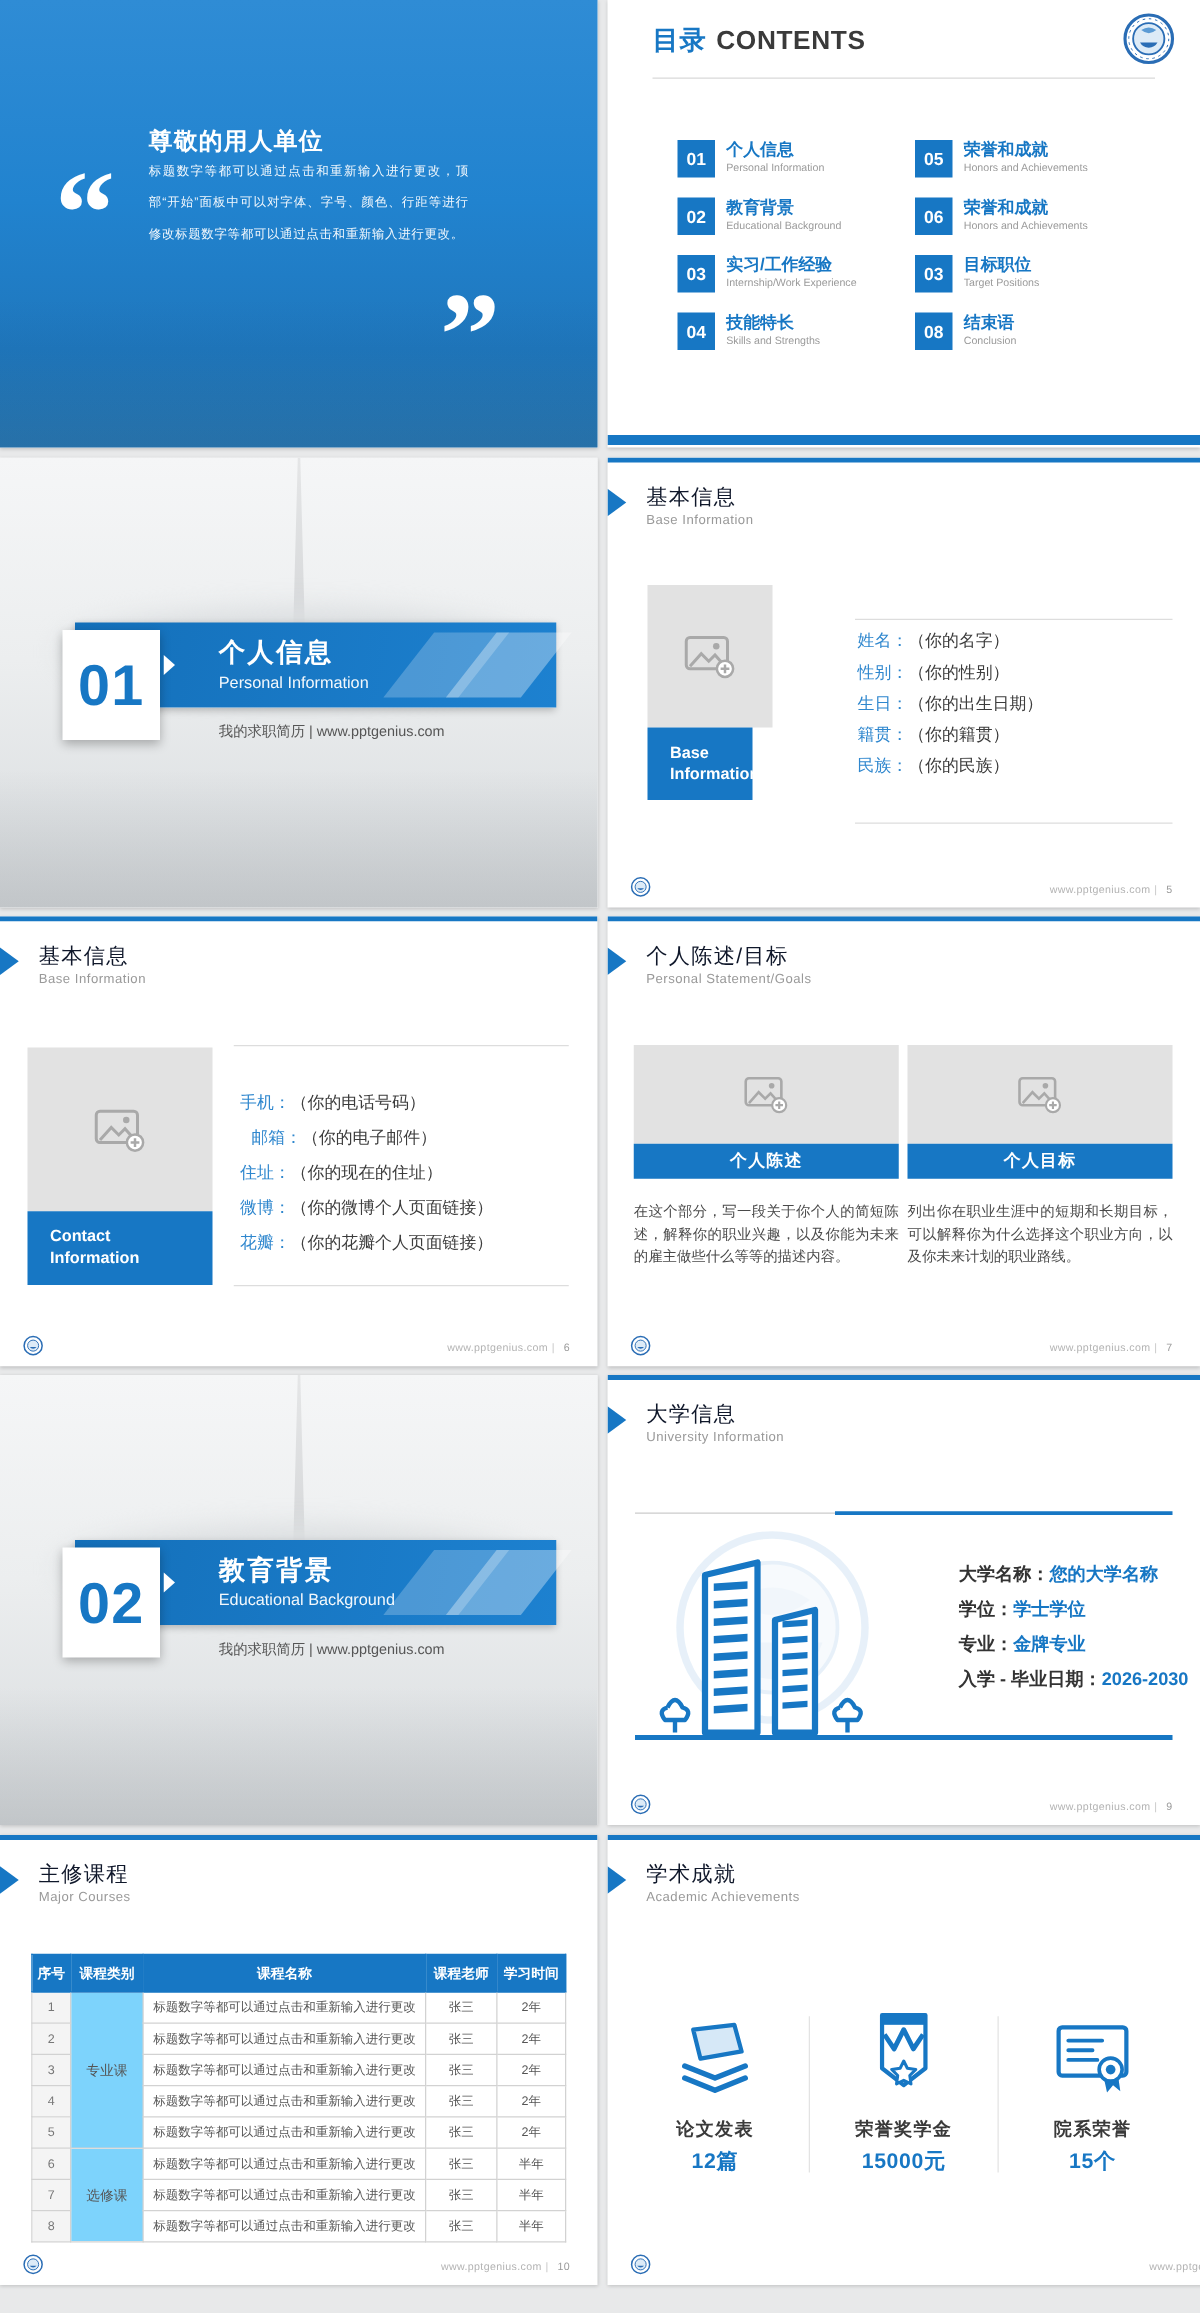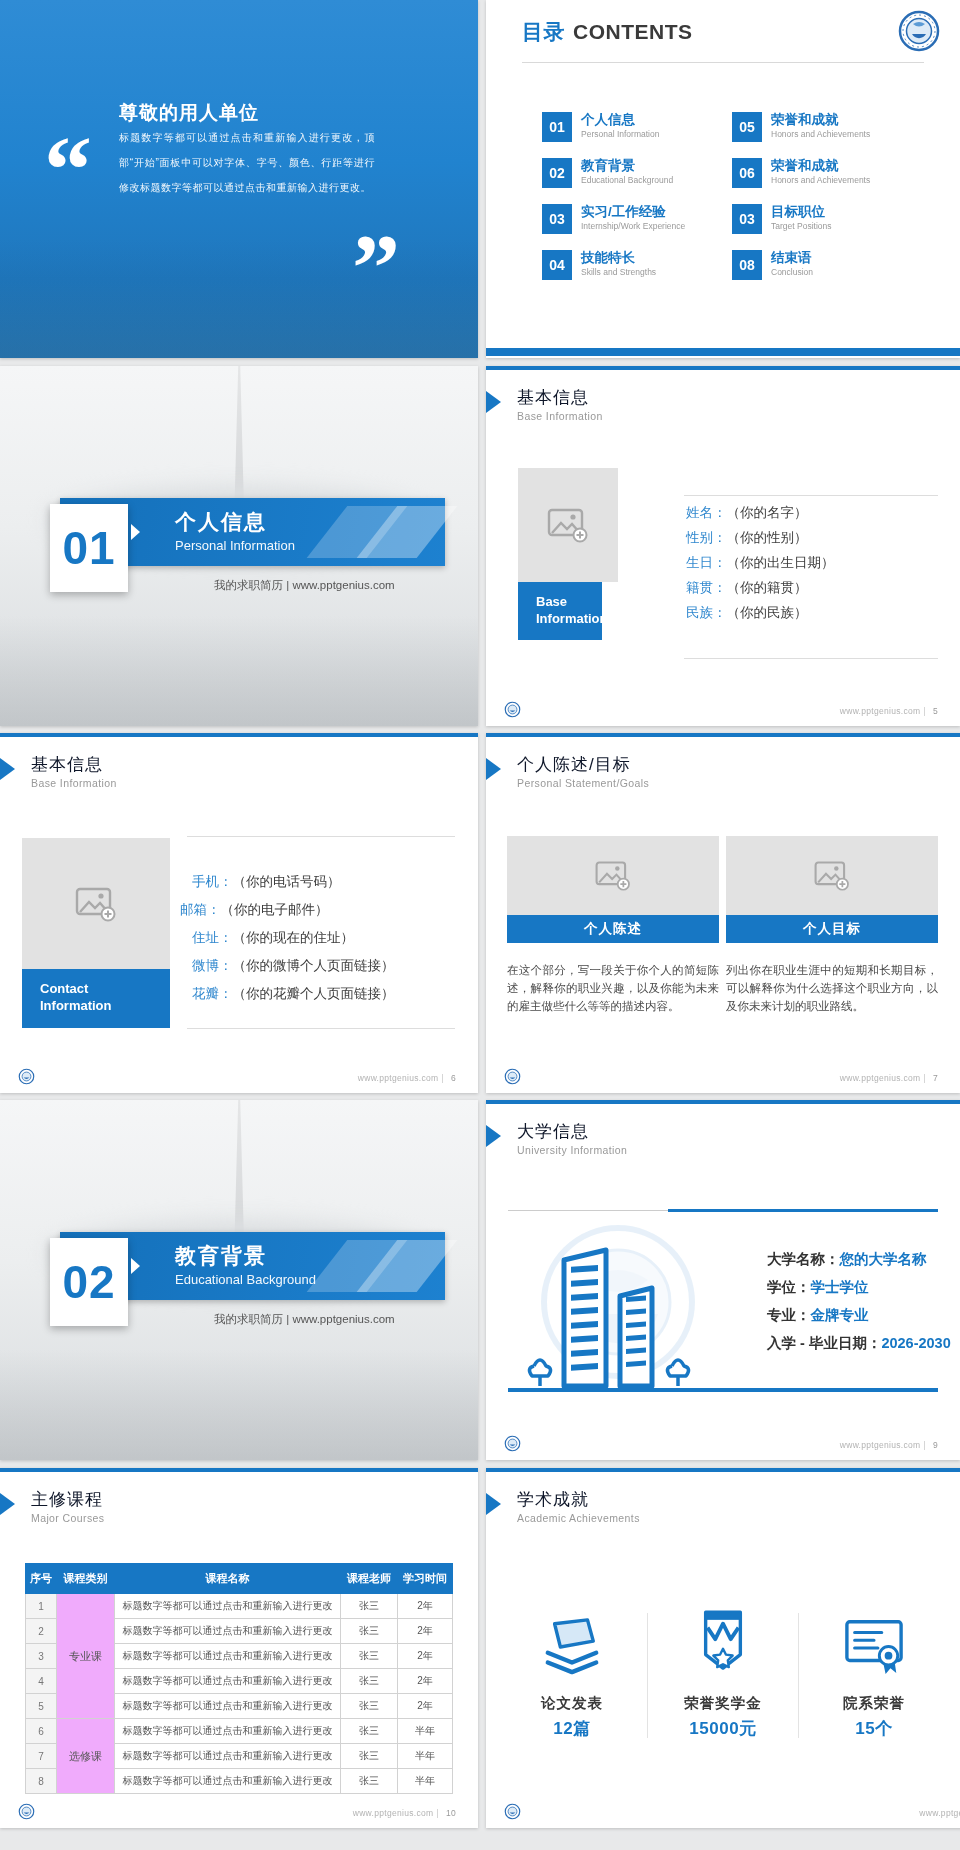--- a/index.html
+++ b/index.html
@@ -59,21 +59,21 @@
       background:rgba(255,255,255,.22);transform:skewX(-38deg);}
   .sec-banner .chev1{right:58px;}
   .sec-banner .chev2{right:8px;background:rgba(255,255,255,.34);}
   .sec-card{position:absolute;left:50px;top:138px;width:78px;height:88px;background:#fff;
       box-shadow:0 3px 8px rgba(0,0,0,.28);display:flex;align-items:center;justify-content:center;}
   .sec-num{font-size:46px;font-weight:bold;color:#1777c4;letter-spacing:1px;}
   .sec-notch{position:absolute;left:131px;top:158px;width:0;height:0;
       border-left:9px solid #fff;border-top:8px solid transparent;border-bottom:8px solid transparent;}
   .sec-title{position:absolute;left:175px;top:142px;color:#fff;font-size:21px;font-weight:bold;letter-spacing:2px;}
   .sec-sub{position:absolute;left:175px;top:172px;color:rgba(255,255,255,.95);font-size:13px;}
-  .sec-tagline{position:absolute;left:175px;top:212px;color:#555;font-size:11.5px;margin-left:39px;}
+  .sec-tagline{position:absolute;left:175px;top:212px;color:#555;font-size:11.5px;}
 
   
   .head{position:absolute;left:0;top:22px;}
   .head .marker{position:absolute;left:0;top:3px;width:0;height:0;
       border-left:15px solid #1777c4;border-top:11px solid transparent;border-bottom:11px solid transparent;}
   .head .h-zh{margin-left:31px;font-size:17px;font-weight:normal;color:#0f172a;letter-spacing:1px;line-height:20px;}
   .head .h-en{margin-left:31px;font-size:10.5px;color:#999;letter-spacing:.4px;line-height:16px;}
 
   .slide-footer{position:absolute;right:22px;bottom:10px;font-size:8.5px;color:#b3b3b3;letter-spacing:.3px;}
   .slide-footer .page{margin-left:4px;color:#9a9a9a;}
@@ -109,21 +109,21 @@
   .uni-row .usep{color:#333;font-weight:bold;}
   .uni-row .uvalue{color:#1777c4;font-weight:bold;}
 
   
   .course-table{position:absolute;left:25px;top:95px;width:427px;border-collapse:collapse;table-layout:fixed;padding-left:12px;}
   .course-table th{background:#1777c4;color:#fff;font-size:11px;font-weight:bold;height:29px;
       border:1px solid #1777c4;padding:0;}
   .course-table td{border:1px solid #d2d2d2;font-size:10px;color:#555;text-align:center;height:24px;padding:0 2px;
       overflow:hidden;white-space:nowrap;}
   .course-table td.numcell{background:#f4f4f4;color:#777;}
-  .course-table td.catcell{background:#f0abfc;font-size:11px;color:#555;}
+  .course-table td.catcell{background:#7dd3fc;font-size:11px;color:#555;}
 
   
   .ach-wrap{position:absolute;left:0;top:140px;width:474px;display:flex;justify-content:center;}
   .ach-item{width:150px;text-align:center;position:relative;}
   .ach-sep{width:1px;background:#e3e3e3;height:125px;margin-top:5px;}
   .ach-icon{height:68px;display:flex;align-items:flex-end;justify-content:center;}
   .ach-label{margin-top:18px;font-size:14.5px;font-weight:bold;color:#3a3a3a;letter-spacing:1px;}
   .ach-value{margin-top:4px;font-size:17px;font-weight:bold;color:#1777c4;letter-spacing:.5px;}
 </style>
 </head>
@@ -297,21 +297,21 @@
       </svg>
     </div>
     <div class="ph-label" style="left:22px;top:236px;width:148px;height:59px;">
       <span>Contact</span><br>
       <span>Information</span>
     </div>
     <div class="fline" style="left:187px;top:103px;width:268px;"></div>
     <div class="frow" style="left:192px;top:140px;">
       <span class="flabel">手机</span><span class="fsep">：</span><span class="fvalue">（你的电话号码）</span>
     </div>
-    <div class="frow" style="left:180px;top:168px;text-align:right;">
+    <div class="frow" style="left:201px;top:168px;text-align:right;">
       <span class="flabel">邮箱</span><span class="fsep">：</span><span class="fvalue">（你的电子邮件）</span>
     </div>
     <div class="frow" style="left:192px;top:196px;">
       <span class="flabel">住址</span><span class="fsep">：</span><span class="fvalue">（你的现在的住址）</span>
     </div>
     <div class="frow" style="left:192px;top:224px;">
       <span class="flabel">微博</span><span class="fsep">：</span><span class="fvalue">（你的微博个人页面链接）</span>
     </div>
     <div class="frow" style="left:192px;top:252px;">
       <span class="flabel">花瓣</span><span class="fsep">：</span><span class="fvalue">（你的花瓣个人页面链接）</span>

